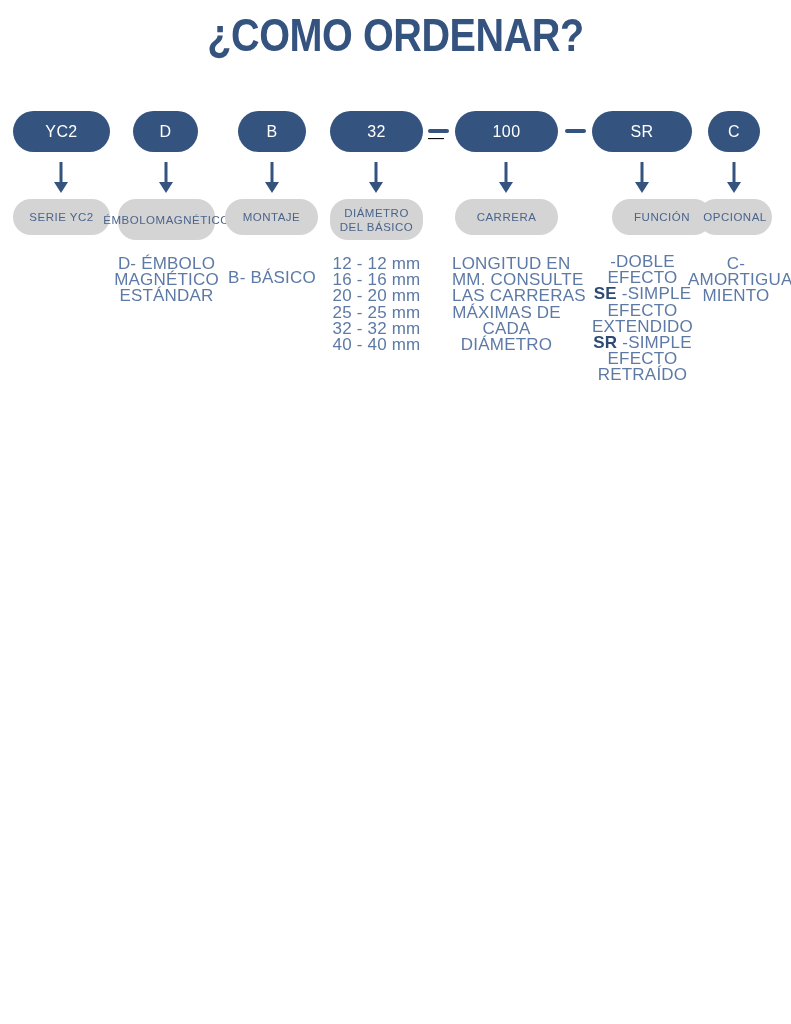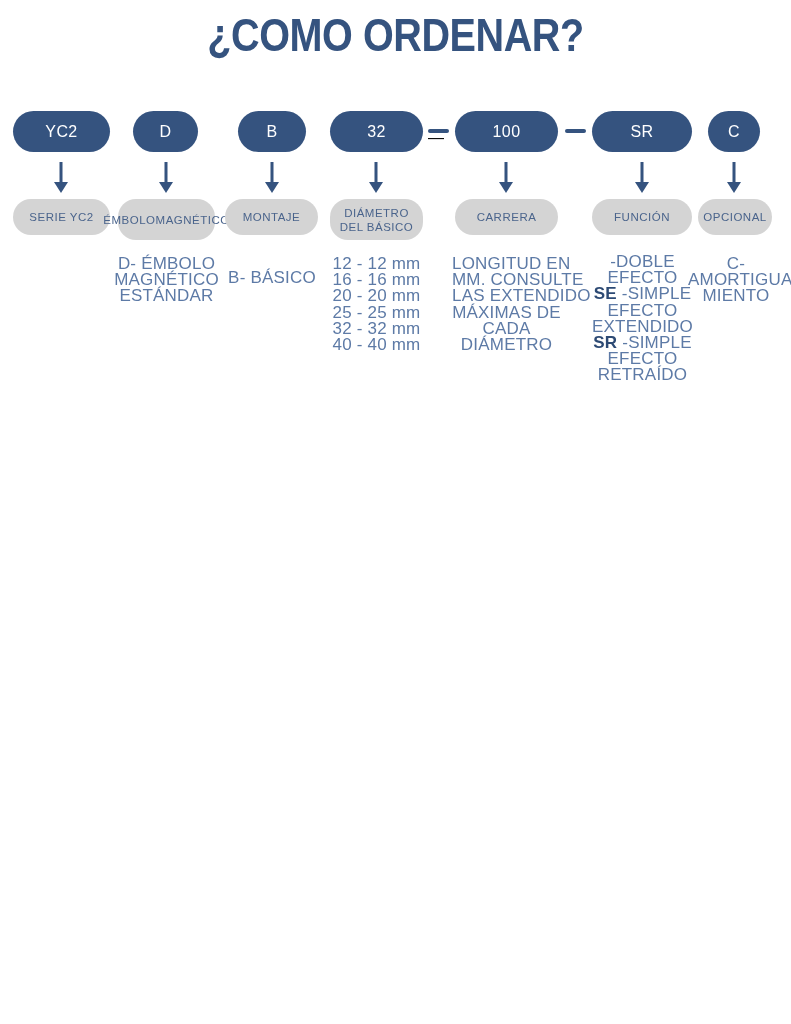--- a/index.html
+++ b/index.html
@@ -178,32 +178,32 @@
   <svg class="arrow" style="left:494px;" viewBox="0 0 24 32">
     <rect x="10.5" y="0" width="3" height="22" fill="#35537f"></rect>
     <polygon points="5,20 19,20 12,31" fill="#35537f"></polygon>
   </svg>
   <div class="label-pill one-line" style="left:455px; width:103px;">
     <span>CARRERA</span>
   </div>
   <div class="desc" style="left:452px; width:109px; top:256px;">
     <span class="row">LONGITUD EN</span>
     <span class="row">MM. CONSULTE</span>
-    <span class="row">LAS EXTENDIDO</span>
+    <span class="row">LAS CARRERAS</span>
     <span class="row">MÁXIMAS DE</span>
     <span class="row">CADA</span>
     <span class="row">DIÁMETRO</span>
   </div>
 
   <div class="code-pill" style="left:592px; width:100px;">SR</div>
   <svg class="arrow" style="left:630px;" viewBox="0 0 24 32">
     <rect x="10.5" y="0" width="3" height="22" fill="#35537f"></rect>
     <polygon points="5,20 19,20 12,31" fill="#35537f"></polygon>
   </svg>
-  <div class="label-pill one-line" style="left:592px; width:100px;">
+  <div class="label-pill one-line" style="left:612px; width:100px;">
     <span>FUNCIÓN</span>
   </div>
   <div class="desc" style="left:590px; width:105px; top:254px;">
     <span class="row">-DOBLE</span>
     <span class="row">EFECTO</span>
     <span class="row"><b>SE</b> -SIMPLE</span>
     <span class="row">EFECTO</span>
     <span class="row">EXTENDIDO</span>
     <span class="row"><b>SR</b> -SIMPLE</span>
     <span class="row">EFECTO</span>

